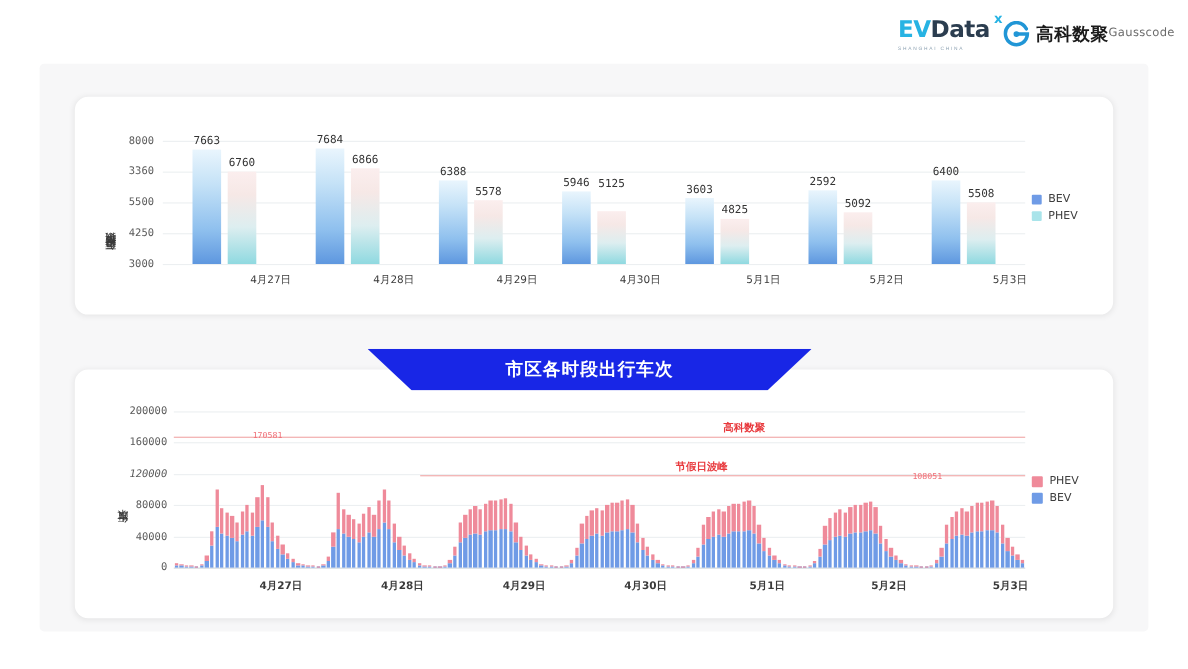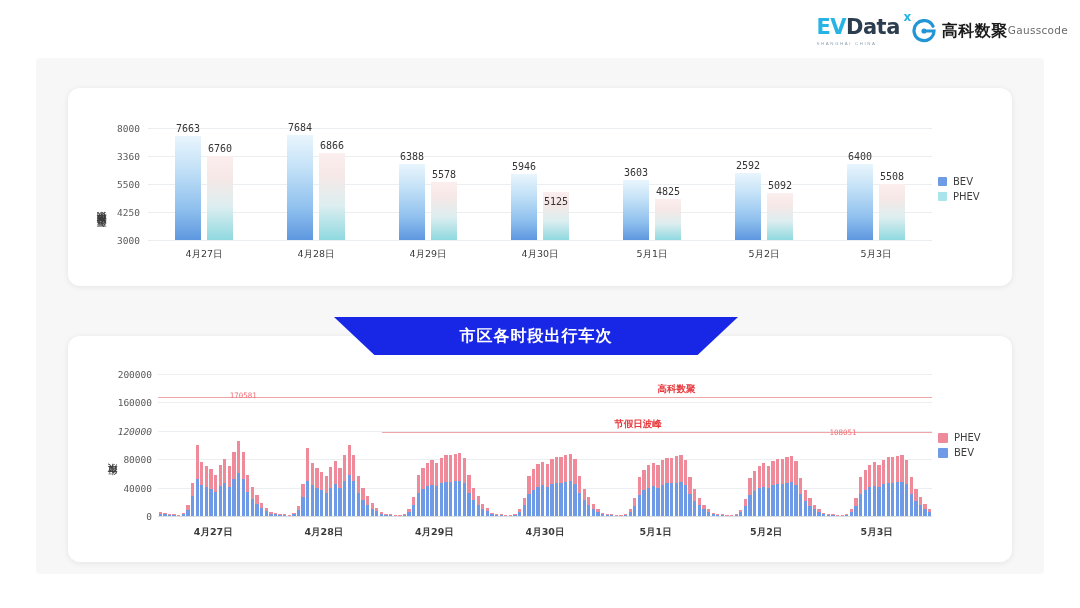--- a/index.html
+++ b/index.html
@@ -99,20 +99,21 @@
     position: absolute; left: 0;
     height: 1px; background: #eceff1;
   }
   .xtick {
     position: absolute;
     font-size: 9.5px; color: #3a3a3a;
     text-align: center;
     transform: translateX(-50%);
     white-space: nowrap;
     font-family: "DejaVu Sans", "Liberation Sans", sans-serif;
+    margin-left: 42px;
   }
   
   #chart1-plot { position: absolute; left: 148px; top: 128px; width: 784px; height: 112px; }
   #chart1-yaxis { position: absolute; left: 88px; top: 128px; width: 52px; height: 112px; }
   #chart1-ytitle { left: 95px; top: 132px; height: 104px; }
   .bar {
     position: absolute; bottom: 0;
   }
   .bar.bev  { background: linear-gradient(to bottom, #e9f5fd 0%, #c5e2f7 30%, #8fc0ee 70%, #5e97df 100%); }
   .bar.phev { background: linear-gradient(to bottom, #fbeeee 0%, #f6e8e6 25%, #ddeef0 60%, #8fd9e0 100%); }
@@ -216,21 +217,21 @@
       <div class="barlabel" style="left: 184px; top: 12.4016px;">6866</div>
       <div class="xtick" style="left: 168px; top: 120px;">4月28日</div>
       <div class="bar bev" style="left: 251px; width: 26px; height: 75.8912px;"></div>
       <div class="barlabel" style="left: 264px; top: 23.1088px;">6388</div>
       <div class="bar phev" style="left: 283px; width: 26px; height: 57.7472px;"></div>
       <div class="barlabel" style="left: 296px; top: 41.2528px;">5578</div>
       <div class="xtick" style="left: 280px; top: 120px;">4月29日</div>
       <div class="bar bev" style="left: 363px; width: 26px; height: 65.9904px;"></div>
       <div class="barlabel" style="left: 376px; top: 33.0096px;">5946</div>
       <div class="bar phev" style="left: 395px; width: 26px; height: 47.6px;"></div>
-      <div class="barlabel" style="left: 408px; top: 68px;">5125</div>
+      <div class="barlabel" style="left: 408px; top: 34px;">5125</div>
       <div class="xtick" style="left: 392px; top: 120px;">4月30日</div>
       <div class="bar bev" style="left: 475px; width: 26px; height: 60.2336px;"></div>
       <div class="barlabel" style="left: 488px; top: 38.7664px;">3603</div>
       <div class="bar phev" style="left: 507px; width: 26px; height: 40.88px;"></div>
       <div class="barlabel" style="left: 520px; top: 58.12px;">4825</div>
       <div class="xtick" style="left: 504px; top: 120px;">5月1日</div>
       <div class="bar bev" style="left: 587px; width: 26px; height: 66.5952px;"></div>
       <div class="barlabel" style="left: 600px; top: 32.4048px;">2592</div>
       <div class="bar phev" style="left: 619px; width: 26px; height: 46.8608px;"></div>
       <div class="barlabel" style="left: 632px; top: 52.1392px;">5092</div>

